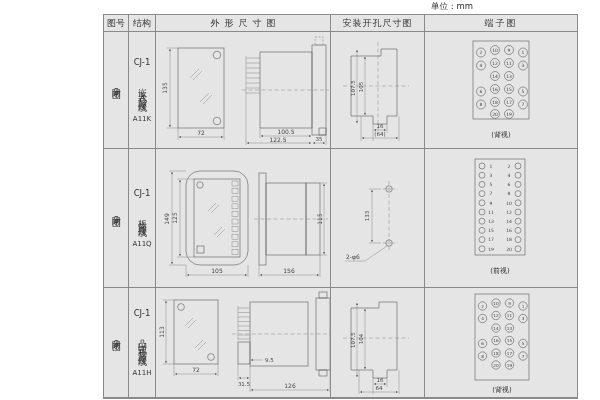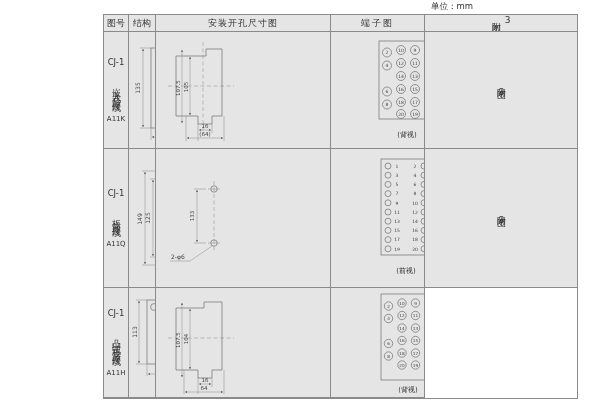--- a/index.html
+++ b/index.html
@@ -42,20 +42,21 @@
       <marker id="arr" viewBox="0 0 10 10" refX="8.5" refY="5" markerWidth="5.5" markerHeight="5.5" orient="auto-start-reverse">
         <path d="M0,1.2 L9.5,5 L0,8.8 Z" fill="#555"></path>
       </marker>
     </defs>
   </svg>
 
   <div class="tbl">
 
     <div class="cell hdr">图号</div>
     <div class="cell hdr">结构</div>
+    <div class="cell hdr ls5">外形尺寸图</div>
     <div class="cell hdr ls1">安装开孔尺寸图</div>
     <div class="cell hdr ls2">端子图</div>
 
     <div class="cell figcell">
       <span class="vt">附图3</span>
     </div>
     <div class="cell structcell">
       <span class="s1">CJ-1</span>
       <span class="vt">嵌入式后接线</span>
       <span class="s3">A11K</span>

